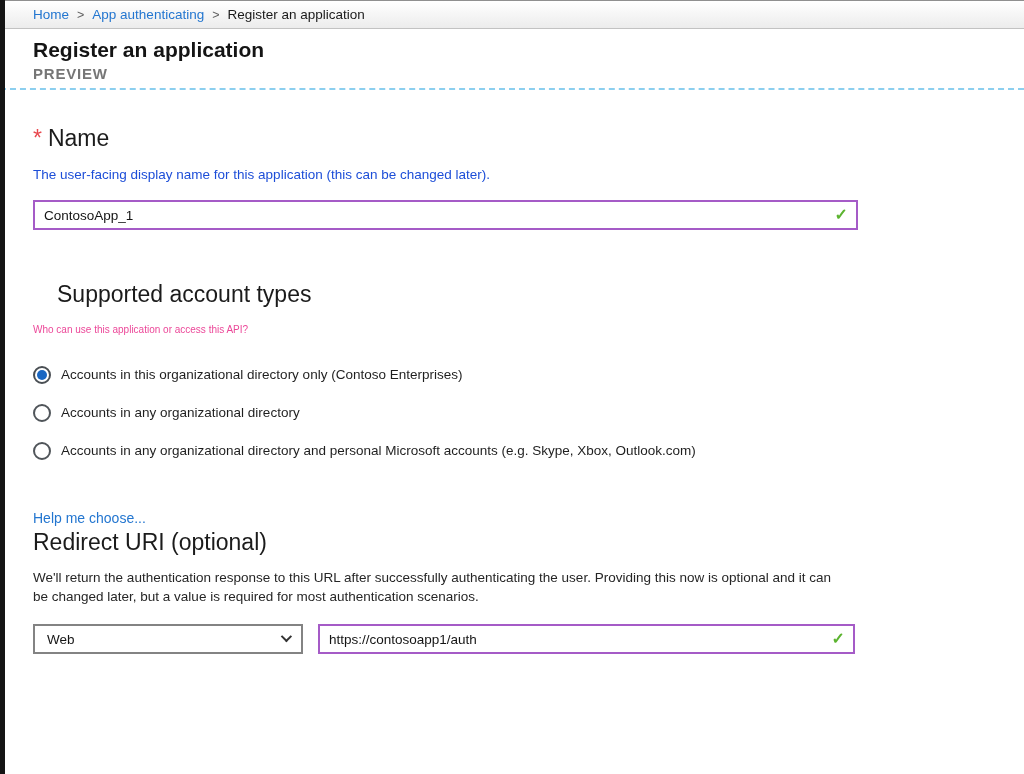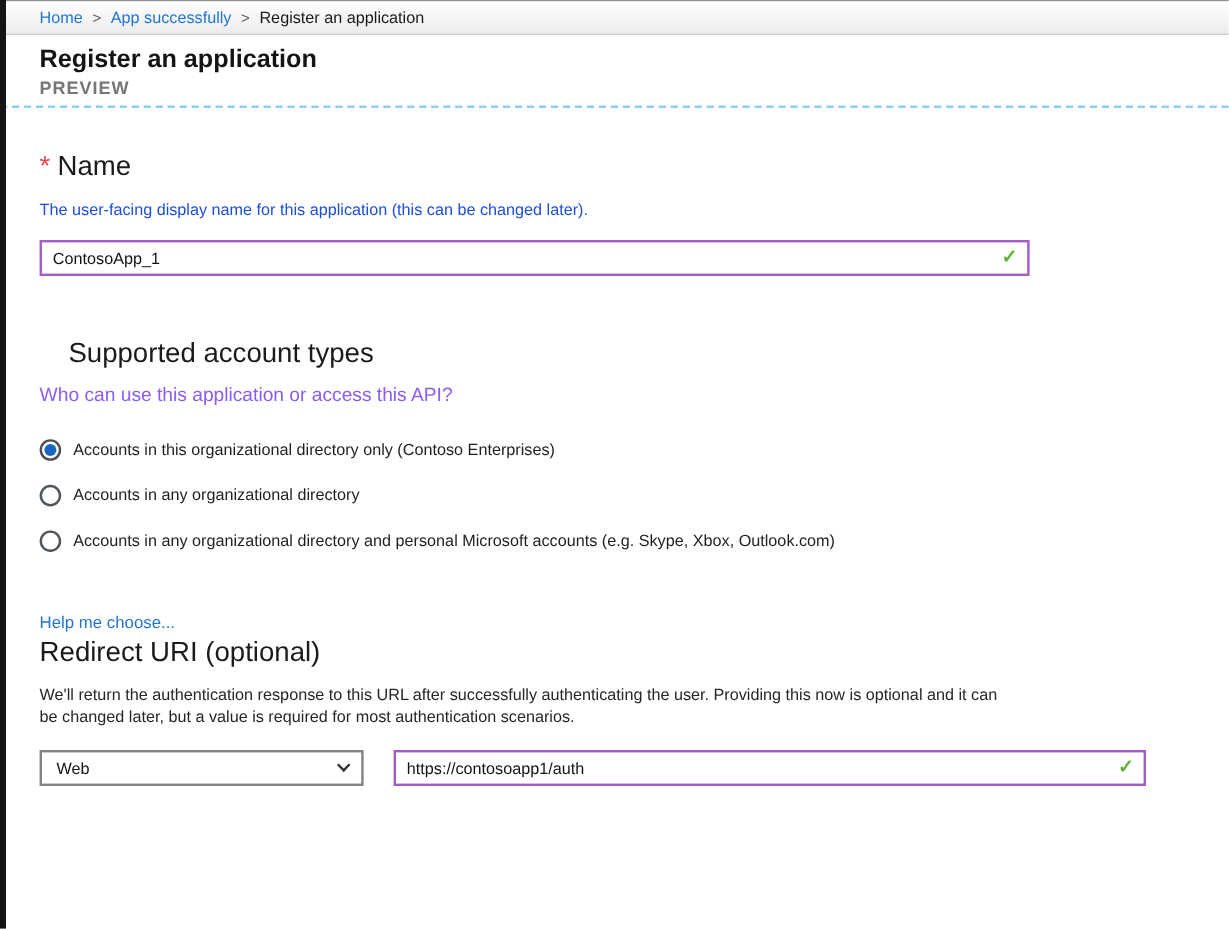--- a/index.html
+++ b/index.html
@@ -57,21 +57,21 @@
     padding-left:9px; padding-right:30px;
     font-size:13.5px; color:#141414;
   }
   .name-input { width:825px; margin-top:16px; }
   .check-icon {
     position:absolute; right:8px; top:50%; transform:translateY(-50%);
     color:#5cb430; font-size:16px; font-weight:700; line-height:1;
   }
   
   .account-title { margin-top:49px;margin-left:24px; }
-  .question-text { font-size:16px; color:#8b5cf6; margin-top:12px; line-height:18px; }
+  .question-text { font-size:10px; color:#ec4899; margin-top:12px; line-height:18px; }
   .radio-group { margin-top:26px; }
   .radio-row { display:flex; align-items:center; margin-bottom:19px; cursor:pointer; }
   .radio-outer {
     width:18px; height:18px; border-radius:50%;
     border:2px solid #50555a; background:#fff;
     display:flex; align-items:center; justify-content:center;
     flex:0 0 auto;
   }
   .radio-row.selected .radio-outer { border-color:#4a4f54; }
   .radio-dot {
@@ -95,31 +95,31 @@
     padding:0 12px;
     font-size:13.5px; color:#141414;
     cursor:pointer;
   }
   .chevron-down {
     width:8px; height:8px;
     border-right:2px solid #333; border-bottom:2px solid #333;
     transform:rotate(45deg) translateY(-2px);
     margin-top:-3px;
   }
-  .uri-input { width:627px; margin-left:25px; }
+  .uri-input { width:537px; margin-left:15px; }
 </style>
 </head>
 <body>
 
 <div class="left-strip"></div>
 
 <div class="breadcrumb-bar">
   <span class="crumb-link">Home</span>
   <span class="crumb-sep">&gt;</span>
-  <span class="crumb-link">App successfully</span>
+  <span class="crumb-link">App authenticating</span>
   <span class="crumb-sep">&gt;</span>
   <span class="crumb-current">Register an application</span>
 </div>
 
 <div class="blade-header">
   <div class="blade-title">Register an application</div>
   <div class="blade-badge">PREVIEW</div>
 </div>
 <div class="dashed-divider"></div>
 

